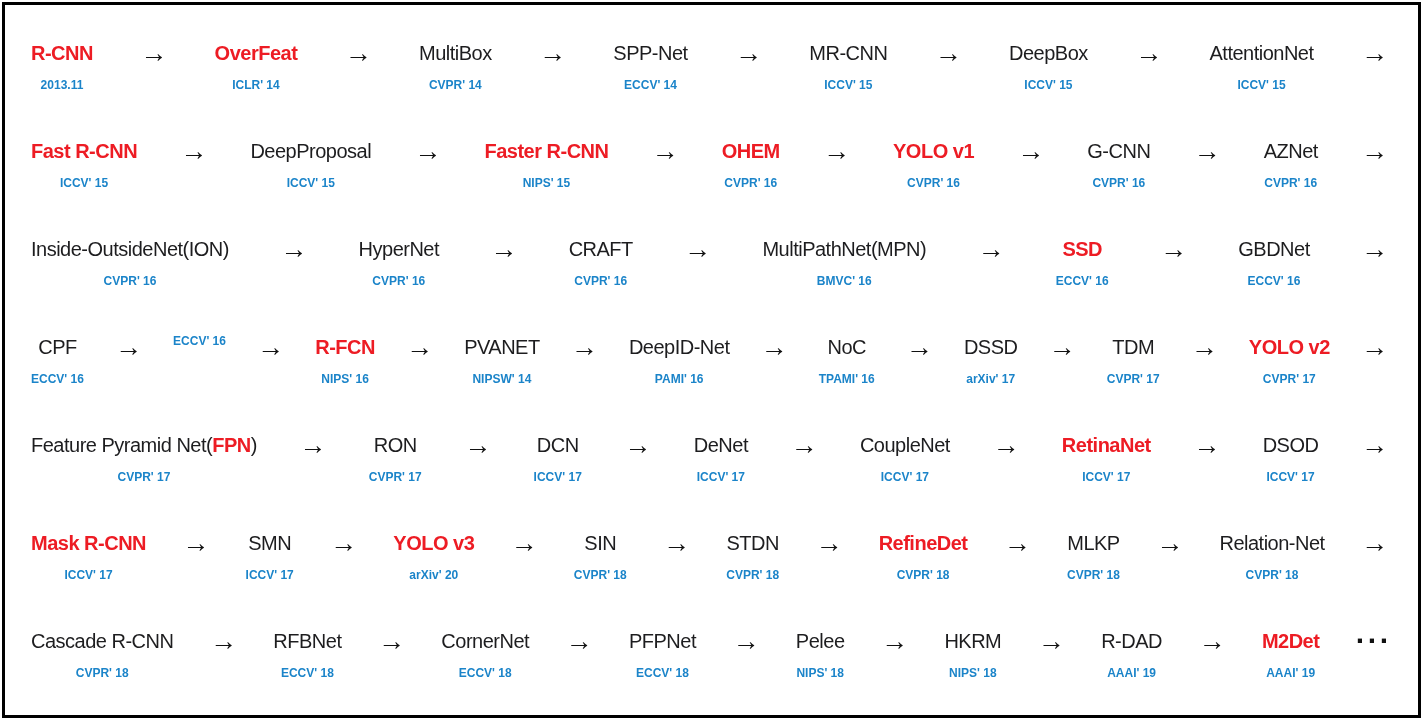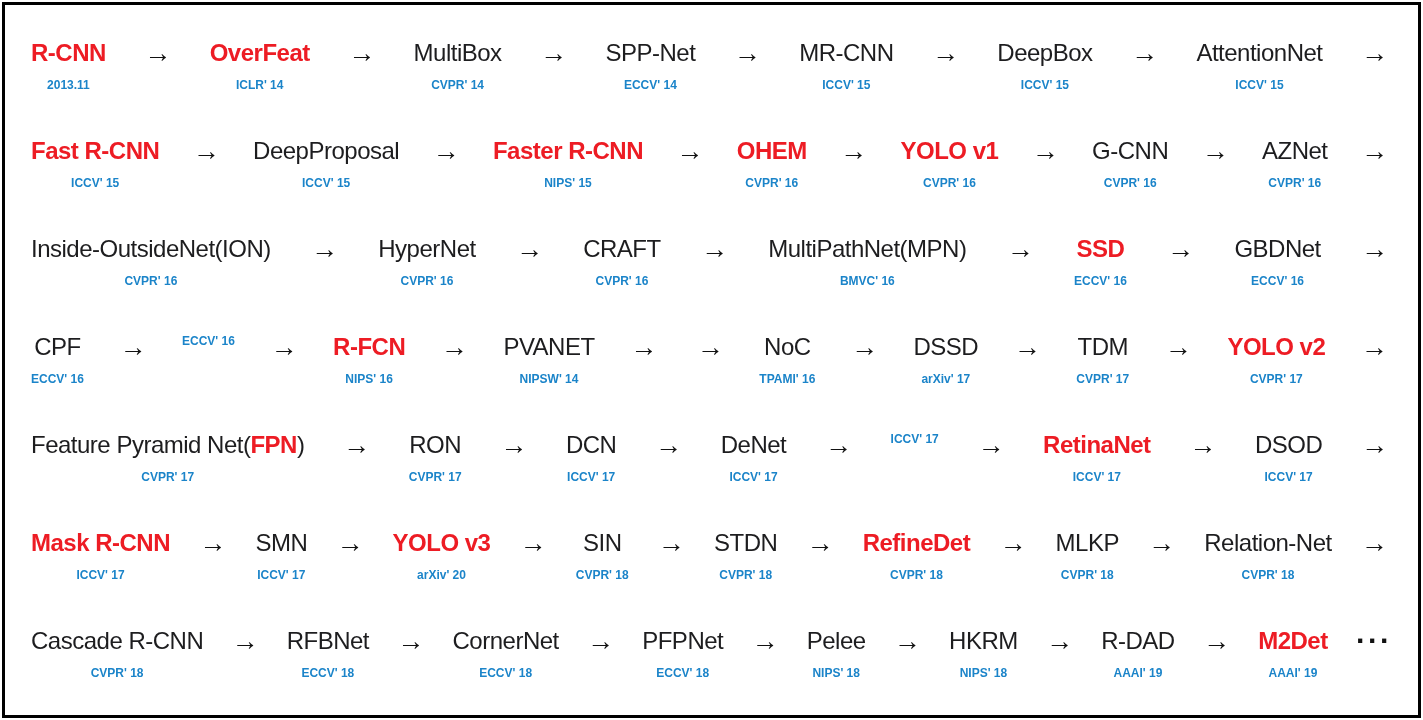--- a/index.html
+++ b/index.html
@@ -26,21 +26,21 @@
     align-items: flex-start;
     justify-content: space-between;
     width: 100%;
   }
   .node {
     display: flex;
     flex-direction: column;
     align-items: center;
   }
   .name {
-    font-size: 24px;
+    font-size: 20px;
     line-height: 38px;
     color: #1d1d1f;
     font-weight: 400;
     white-space: nowrap;
     letter-spacing: -0.5px;
   }
   .name.hl, .name .hl {
     color: var(--hl, #ed1c24);
     font-weight: 700;
   }
@@ -191,20 +191,24 @@
       <div class="node">
         <div class="name hl">R-FCN</div>
         <div class="venue">NIPS' 16</div>
       </div>
       <div class="arrow">→</div>
       <div class="node">
         <div class="name">PVANET</div>
         <div class="venue">NIPSW' 14</div>
       </div>
       <div class="arrow">→</div>
+      <div class="node">
+        <div class="name">DeepID-Net</div>
+        <div class="venue">PAMI' 16</div>
+      </div>
       <div class="arrow">→</div>
       <div class="node">
         <div class="name">NoC</div>
         <div class="venue">TPAMI' 16</div>
       </div>
       <div class="arrow">→</div>
       <div class="node">
         <div class="name">DSSD</div>
         <div class="venue">arXiv' 17</div>
       </div>
@@ -235,20 +239,21 @@
         <div class="name">DCN</div>
         <div class="venue">ICCV' 17</div>
       </div>
       <div class="arrow">→</div>
       <div class="node">
         <div class="name">DeNet</div>
         <div class="venue">ICCV' 17</div>
       </div>
       <div class="arrow">→</div>
       <div class="node">
+        <div class="name">CoupleNet</div>
         <div class="venue">ICCV' 17</div>
       </div>
       <div class="arrow">→</div>
       <div class="node">
         <div class="name hl">RetinaNet</div>
         <div class="venue">ICCV' 17</div>
       </div>
       <div class="arrow">→</div>
       <div class="node">
         <div class="name">DSOD</div>

